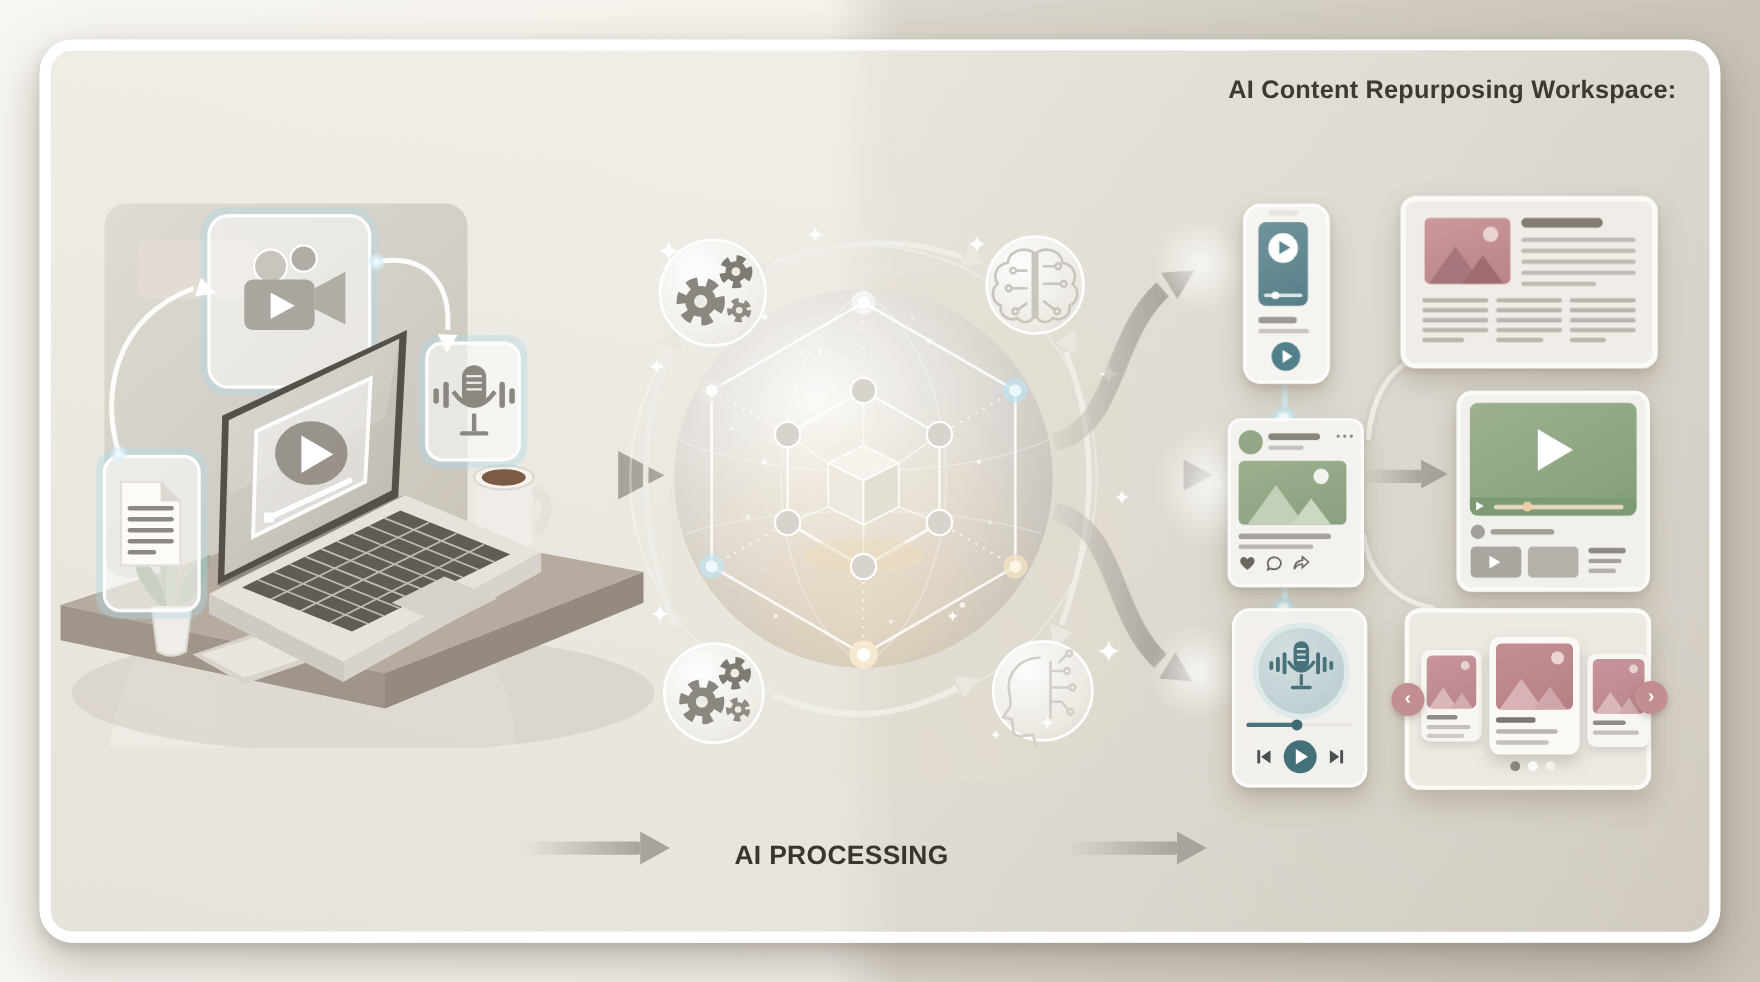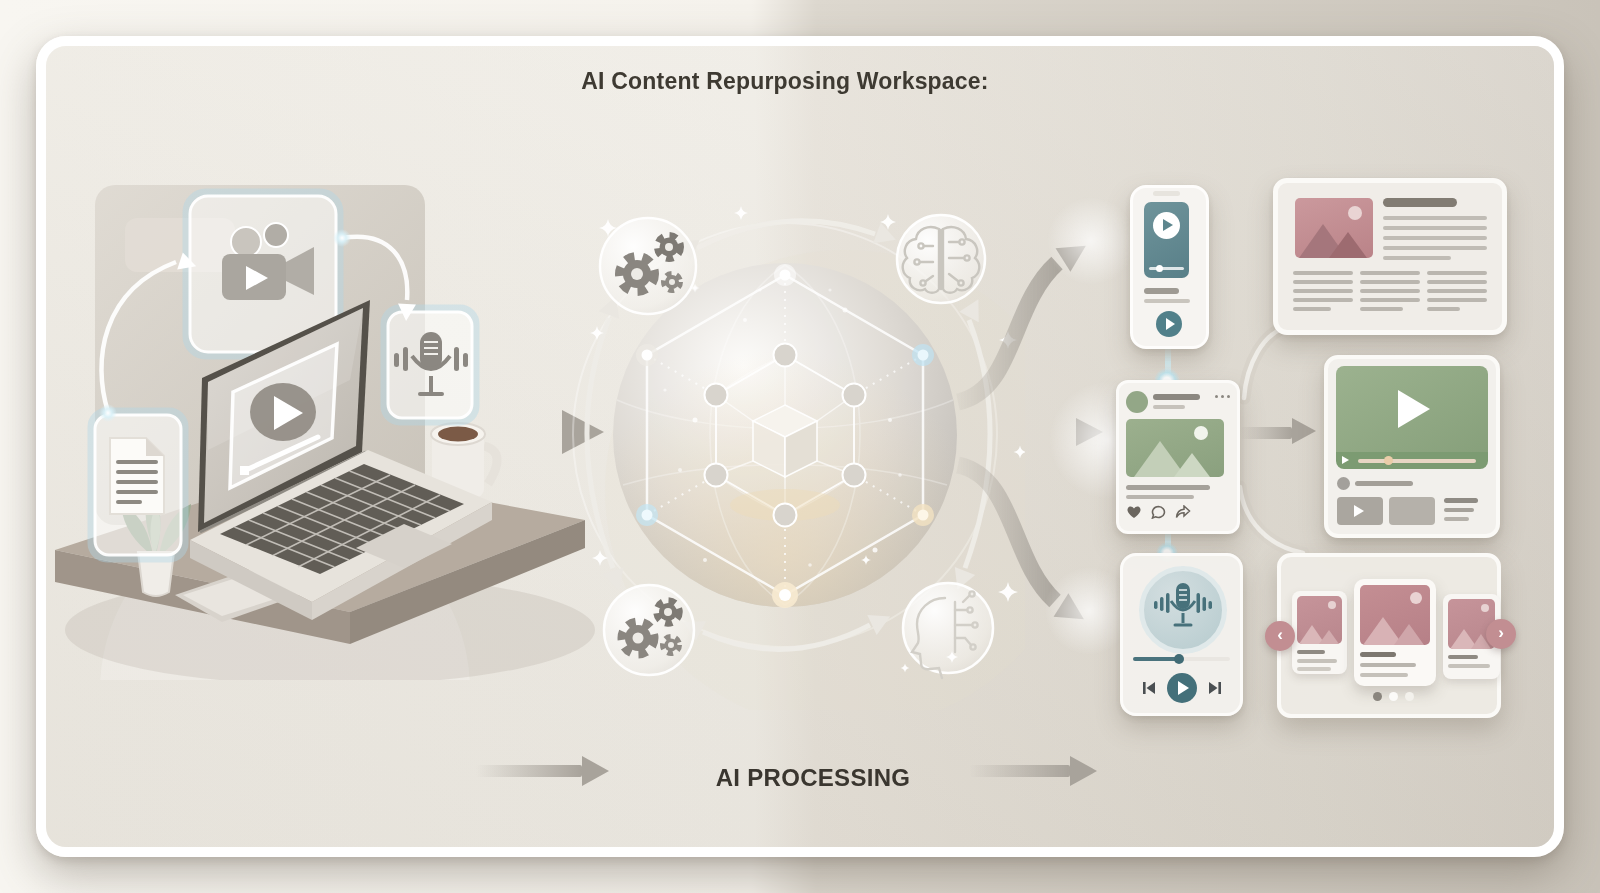--- a/index.html
+++ b/index.html
@@ -9,21 +9,21 @@
     background:linear-gradient(90deg,#f8f6f1 0%,#f5f2ec 47%,#ddd8cf 51%,#c9c3b9 100%);
   }
   .abs{position:absolute;}
   .frame{
     position:absolute;inset:36px;border:10px solid #ffffff;border-radius:30px;
     background:linear-gradient(90deg,#f3f0e9 0%,#f1eee7 47%,#e7e2d9 51%,#dad5cb 84%,#d2ccc2 100%);
     box-shadow:0 18px 45px rgba(95,85,70,.38),0 4px 10px rgba(95,85,70,.18);
     overflow:hidden;
   }
   .frame-shade{position:absolute;inset:0;background:linear-gradient(200deg,rgba(255,255,255,.20),rgba(120,110,95,.10));pointer-events:none;}
-  .title{position:absolute;top:22px;left:0;right:30px;text-align:center;color:#3e3a32;}
+  .title{position:absolute;top:22px;left:0;right:30px;text-align:right;color:#3e3a32;}
   .title .l1{font-size:23px;font-weight:bold;letter-spacing:.2px;}
   .title .l2{font-size:25px;font-weight:400;color:#4b473f;margin-top:7px;}
   .label{position:absolute;top:718px;font-size:24px;font-weight:bold;color:#3a362f;letter-spacing:.3px;text-align:center;}
   .flow-arrow-tail{position:absolute;height:12px;border-radius:2px;background:linear-gradient(90deg,rgba(170,165,157,0),#a8a39b);}
   .flow-arrow-head{position:absolute;width:0;height:0;border-top:15px solid transparent;border-bottom:15px solid transparent;border-left:27px solid #a8a39b;}
   .card{position:absolute;background:#f5f3ef;border-radius:12px;box-shadow:0 12px 24px rgba(100,90,75,.26),0 3px 6px rgba(100,90,75,.14);}
   .bar{border-radius:99px;background:#bcb8b1;}
   .glow-burst{position:absolute;border-radius:50%;background:radial-gradient(circle,rgba(255,255,255,.95),rgba(255,255,255,0) 70%);}
   .glow-line{position:absolute;width:6px;border-radius:3px;background:linear-gradient(180deg,rgba(190,228,238,0),rgba(215,243,250,.95),rgba(190,228,238,0));}
   .cyan-dot{position:absolute;border-radius:50%;background:radial-gradient(circle,#ffffff 20%,rgba(190,232,244,.85) 45%,rgba(190,232,244,0) 72%);}
@@ -634,16 +634,16 @@
 
     <div class="abs" style="left:92px;top:135px;display:flex;gap:7px;">
       <div class="dot" style="width:9px;height:9px;background:#8a857e;"></div>
       <div class="dot" style="width:9px;height:9px;background:#fbfaf8;"></div>
       <div class="dot" style="width:9px;height:9px;background:#f3f1ec;"></div>
     </div>
   </div>
 
   <div class="flow-arrow-tail" style="left:430px;top:719px;width:106px;"></div>
   <div class="flow-arrow-head" style="left:536px;top:710px;"></div>
-  <div class="label" style="left:647px;width:240px;">AI PROCESSING</div>
+  <div class="label" style="left:599px;width:240px;">AI PROCESSING</div>
   <div class="flow-arrow-tail" style="left:924px;top:719px;width:100px;"></div>
   <div class="flow-arrow-head" style="left:1024px;top:710px;"></div>
 </div>
 
 </body></html>

